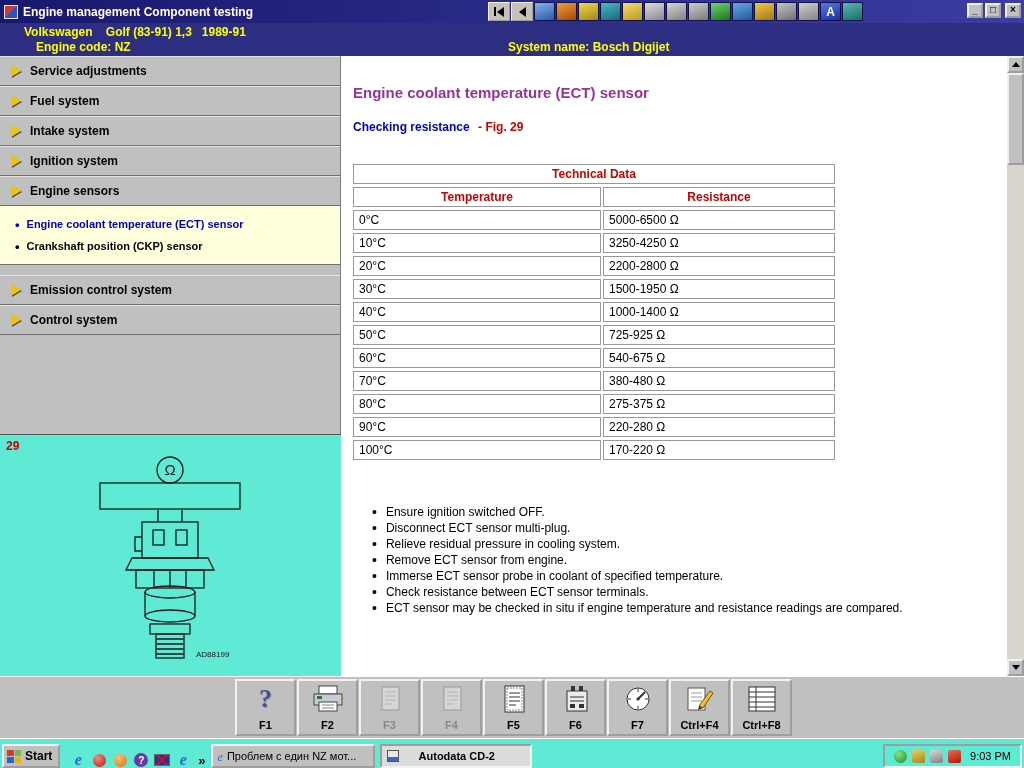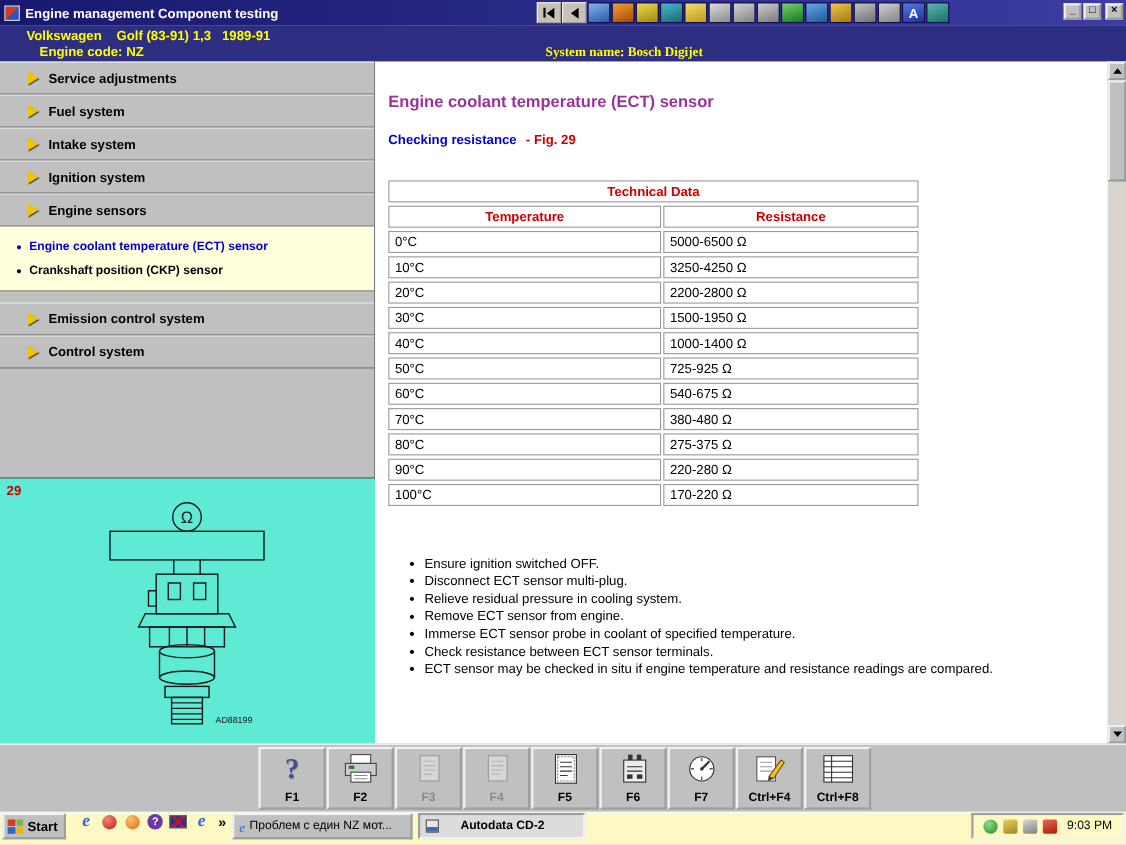--- a/index.html
+++ b/index.html
@@ -24,26 +24,26 @@
   .win-controls { position: absolute; right: 3px; top: 3px; display: flex; gap: 2px; }
   .win-btn { width: 16px; height: 15px; background: #c0c0c0; border: 2px outset #f0f0f0;
     font-size: 10px; line-height: 9px; text-align: center; font-weight: bold; color: #000; cursor: default; }
   .win-btn.close { margin-left: 2px; }
 
   
   .vheader { position: absolute; top: 23px; left: 0; width: 1024px; height: 33px;
     background: #2d2d82; color: #ffff00; font-weight: bold; font-size: 12px; }
   .vheader .line1 { position: absolute; left: 24px; top: 2px; white-space: pre; }
   .vheader .line2 { position: absolute; left: 8px; top: 17px; padding-left: 28px; }
-  .vheader .sysname { position: absolute; left: 496px; top: 17px; font-family: Liberation Serif, serif; }
+  .vheader .sysname { position: absolute; left: 508px; top: 17px; }
 
   
   .sidebar { position: absolute; top: 56px; left: 0; width: 341px; height: 620px;
     background: #c0c0c0; border-right: 1px solid #7a7a7a; }
-  .nav-item { height: 30px; display: flex; align-items: center; gap: 9px; padding-left: 25px;
+  .nav-item { height: 30px; display: flex; align-items: center; gap: 9px; padding-left: 11px;
     font-size: 12px; font-weight: bold; color: #000;
     border-top: 1px solid #e6e6e6; border-bottom: 1px solid #6f6f6f; cursor: pointer; }
   .arrow-icon { width: 0; height: 0; border-left: 10px solid #f2c400;
     border-top: 6px solid transparent; border-bottom: 6px solid transparent;
     filter: drop-shadow(1px 1px 0 #4a4a4a); }
   .submenu { background: #ffffdc; border-bottom: 1px solid #6f6f6f; padding: 7px 4px 7px 15px; }
   .sub-item { display: flex; align-items: center; gap: 7px; height: 22px;
     font-size: 11px; font-weight: bold; color: #000; cursor: pointer; }
   .sub-item::before { content: "•"; font-size: 13px; }
   .sub-item.selected { color: #0000cc; }
@@ -93,21 +93,21 @@
   .fn-btn { width: 61px; height: 57px; background: #c0c0c0; border: 2px outset #f2f2f2;
     display: flex; flex-direction: column; align-items: center; justify-content: space-between;
     padding: 3px 0 3px; cursor: pointer; }
   .fn-label { font-size: 11px; font-weight: bold; color: #000; }
   .fn-btn.disabled .fn-label { color: #8a8a8a; }
   .help-glyph { font-size: 26px; font-weight: bold; color: #44518f; text-shadow: 1px 1px 0 #9a9a9a;
     font-family: "Liberation Serif", serif; line-height: 30px; }
 
   
   .taskbar { position: absolute; top: 738px; left: 0; width: 1024px; height: 30px;
-    background: #fef9c3; border-top: 1px solid #fff; display: flex; align-items: flex-start; }
+    background: #5eead4; border-top: 1px solid #fff; display: flex; align-items: flex-end; }
   .start-btn { margin-left: 2px; height: 24px; border: 2px outset #f2f2f2; background: #c0c0c0;
     display: flex; align-items: center; gap: 4px; padding: 0 6px 0 3px;
     font-weight: bold; font-size: 12px; cursor: pointer; }
   .win-flag { width: 14px; height: 13px; display: grid; grid-template-columns: 1fr 1fr;
     grid-template-rows: 1fr 1fr; gap: 1px; }
   .win-flag i { display: block; }
   .ql { display: flex; gap: 5px; margin-left: 10px; align-items: center; }
   .ql-icon { width: 16px; height: 16px; display: flex; align-items: center; justify-content: center;
     font-size: 14px; font-weight: bold; cursor: pointer; }
   .e-glyph { color: #2a6ad4; font-style: italic; font-family: "Liberation Serif", serif; font-size: 16px; }

